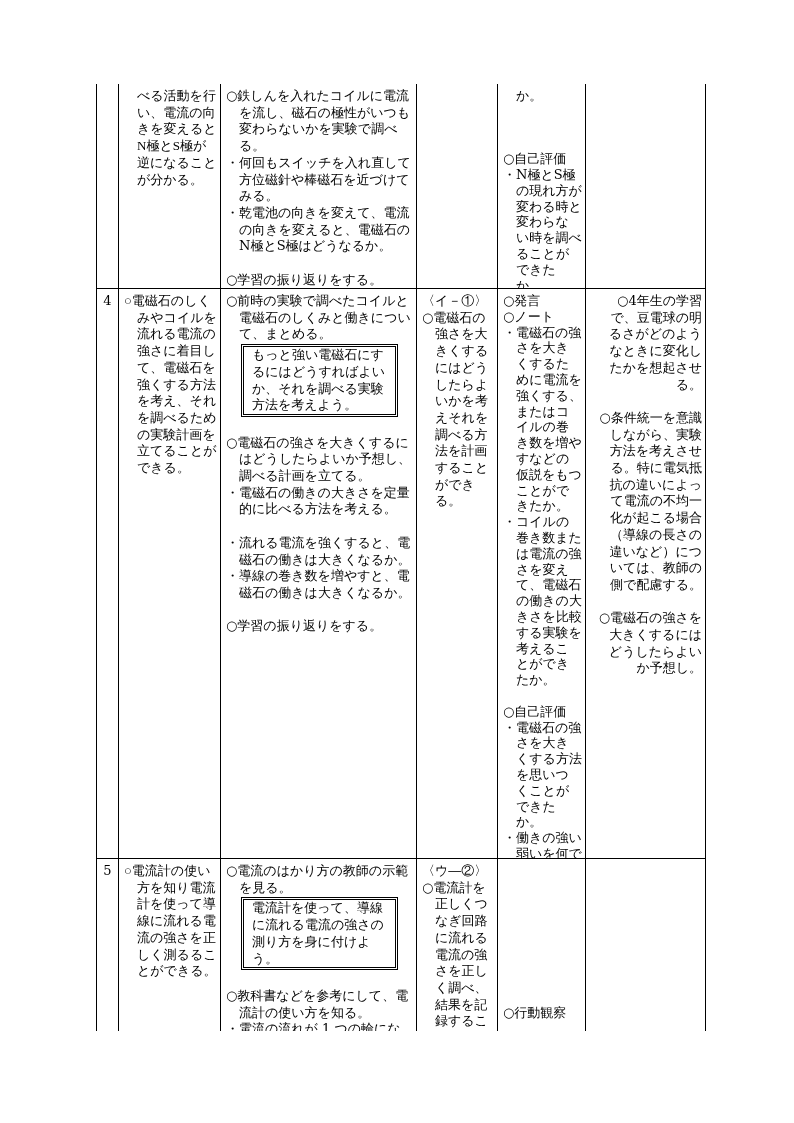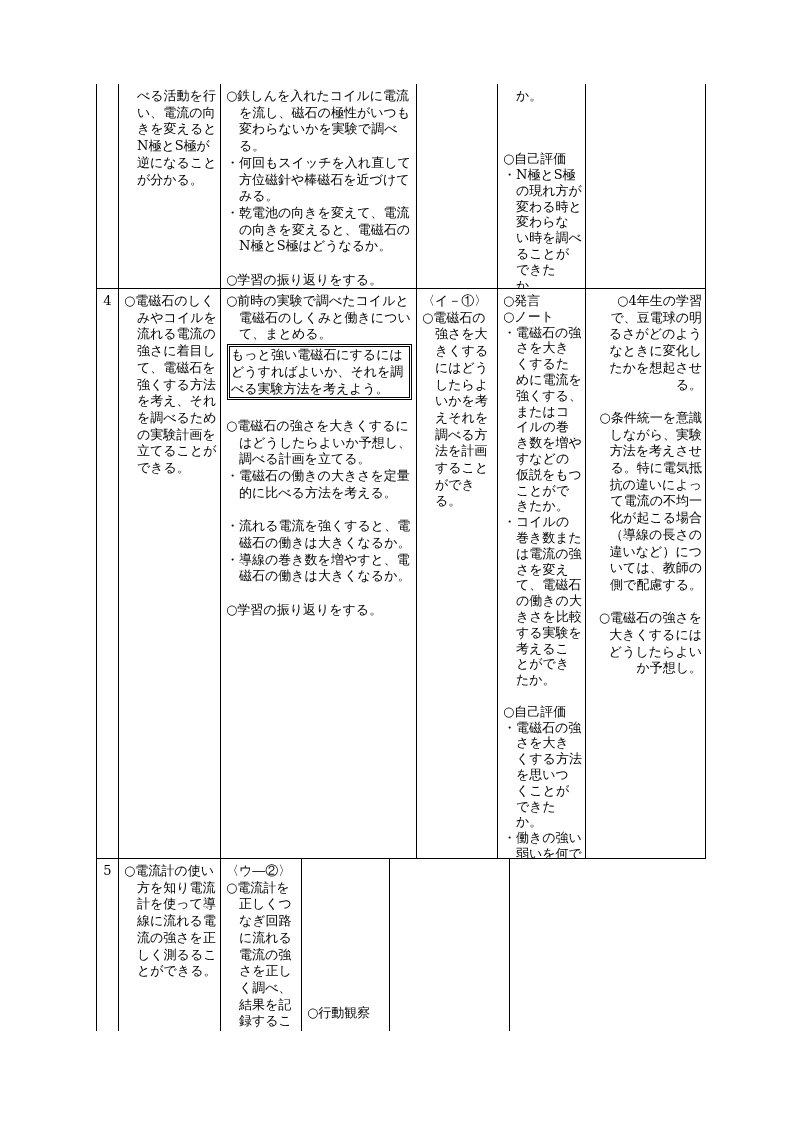--- a/index.html
+++ b/index.html
@@ -27,32 +27,32 @@
   .row-2 { height: 569px; }
   .row-3 { height: 172px; }
   .cell {
     box-sizing: border-box;
     border-right: 1px solid #000;
     padding: 4px 3px 0 5px;
     overflow: hidden;
     word-break: break-all;
   }
   .col-hour  { width: 22px; text-align: center; padding: 4px 0 0 0; }
-  .col-goal  { width: 102px; }
+  .col-goal  { width: 102px; font-family: Liberation Serif, serif; }
   .col-act   { width: 196px; }
   .col-crit  { width: 81px; }
   .col-meth  { width: 88px; line-height: 15.8px; }
   .col-notes { width: 120px; text-align: right; }
   
   .c, .d { padding-left: 13px; text-indent: -13px; margin: 0; }
   .i { padding-left: 13px; margin: 0; }
   .box {
     border: 3px double #000;
-    padding: 0 1px;
-    margin: 1px 1px;
+    padding: 0 8px;
+    margin: 1px 15px;
     text-indent: 0;
   }
   .gap { width: 100%; }
 </style>
 </head>
 <body>
 
 <div class="sheet">
   <div class="plan-table">
 
@@ -116,20 +116,27 @@
           <div class="gap" style="height: 16.7px;"></div>
           <div class="c">○電磁石の強さを大きくするにはどうしたらよいか予想し。</div>
         </div>
     </div>
 
     <div class="row row-3">
       <div class="cell col-hour">5</div>
       <div class="cell col-goal">
           <div class="c">○電流計の使い方を知り電流計を使って導線に流れる電流の強さを正しく測るることができる。</div>
         </div>
+      <div class="cell col-act">
+          <div class="c">○電流のはかり方の教師の示範を見る。</div>
+          <div class="box">電流計を使って、導線に流れる電流の強さの測り方を身に付けよう。</div>
+          <div class="gap" style="height: 16.7px;"></div>
+          <div class="c">○教科書などを参考にして、電流計の使い方を知る。</div>
+          <div class="d">・電流の流れが 1 つの輪になるようにつなぐ。</div>
+        </div>
       <div class="cell col-crit">
           <div class="c">〈ウ―②〉</div>
           <div class="c">○電流計を正しくつなぎ回路に流れる電流の強さを正しく調べ、結果を記録することができる。</div>
         </div>
       <div class="cell col-meth">
           <div class="gap" style="height: 142.2px;"></div>
           <div class="c">○行動観察</div>
         </div>
       <div class="cell col-notes"></div>
     </div>

